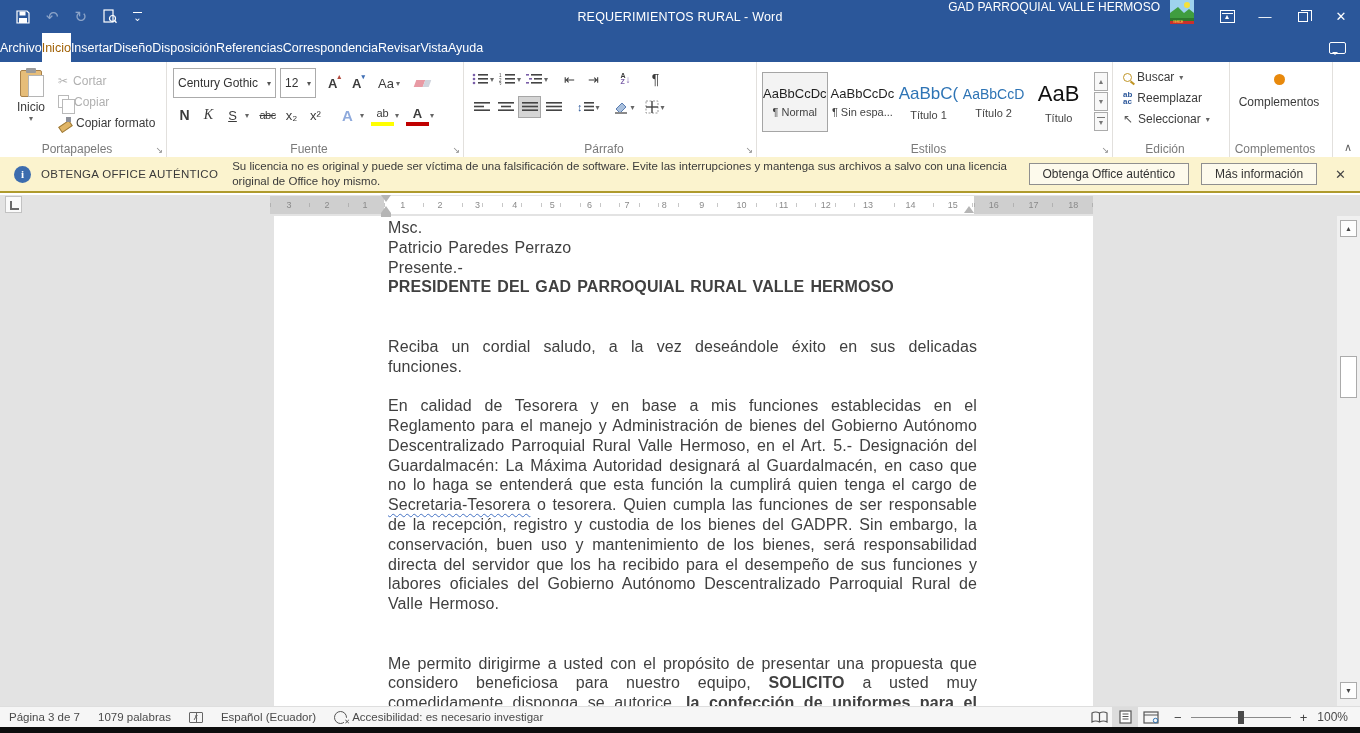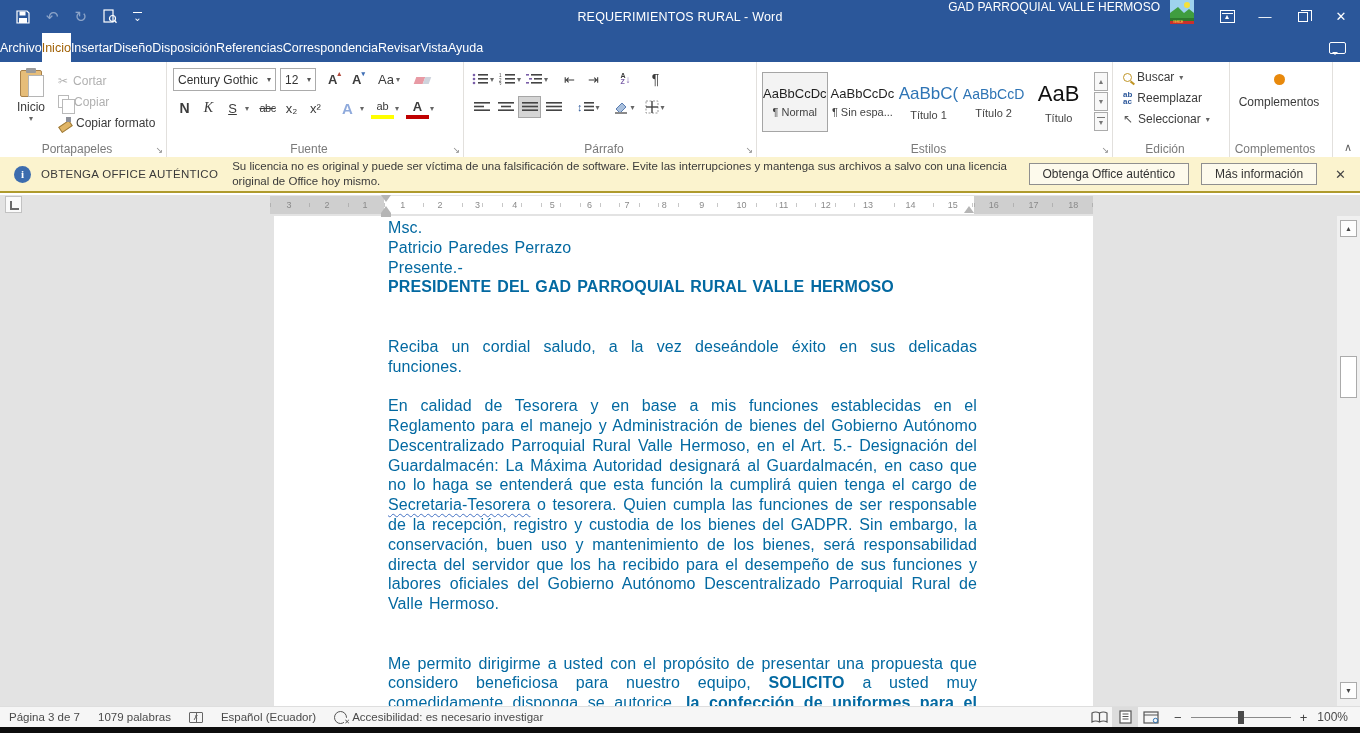--- a/index.html
+++ b/index.html
@@ -51,21 +51,21 @@
 .pastelabel{font-size:12px;color:#3b3b3b;margin-top:3px}
 .clipsmall{display:flex;flex-direction:column;justify-content:flex-start;padding-top:6px;gap:4px}
 .smallcmd{display:flex;align-items:center;gap:5px;font-size:12px;color:#3b3b3b;height:17px}
 .smallcmd.dim{color:#b0b0b0}
 .copyicon{width:11px;height:13px;border:1px solid #b9b9b9;background:#fff;position:relative}
 .copyicon::before{content:"";position:absolute;left:3px;top:3px;width:11px;height:13px;border:1px solid #b9b9b9;background:#fff}
 .brushicon{width:13px;height:13px;position:relative}
 .brushicon::before{content:"";position:absolute;left:1px;top:7px;width:11px;height:5px;background:#e0b566;border:1px solid #9c7a3c;transform:rotate(-35deg)}
 .brushicon::after{content:"";position:absolute;right:0;top:1px;width:5px;height:5px;background:#8d9099}
 
-.combo{display:flex;align-items:center;justify-content:space-between;border:1px solid #ababab;background:#fff;height:23px;font-size:12px;color:#333;padding:0 4px}
+.combo{display:flex;align-items:center;justify-content:space-between;border:1px solid #ababab;background:#fff;height:30px;font-size:12px;color:#333;padding:0 4px}
 .combo .dd{font-size:8px;color:#555}
 .fontname{width:103px}
 .fontsize{width:36px;margin-left:3px}
 .growA{position:relative;font-weight:bold}
 .caret-up::after{content:"▴";font-size:7px;color:#b24a3d;position:relative;top:-6px}
 .caret-dn::after{content:"▾";font-size:7px;color:#3f6fb5;position:relative;top:-6px}
 .boldN{font-weight:800;font-size:14px}
 .italK{font-style:italic;font-family:"Liberation Serif",serif;font-size:14px}
 .undS{text-decoration:underline;font-size:13px}
 .strike{text-decoration:line-through;font-size:11px;letter-spacing:-.5px}
@@ -118,21 +118,21 @@
 .rz span{position:relative;z-index:1;background:inherit;padding:0 2px}
 .rz.margin{background:#cfcfcf}
 .rz.textzone{background:#fff}
 .rz-left{width:114px}.rz-center{width:590px}.rz-right{width:119px}
 .ind-first{position:absolute;left:381px;top:0;width:0;height:0;border-left:5px solid transparent;border-right:5px solid transparent;border-top:7px solid #b5b5b5;z-index:3}
 .ind-left{position:absolute;left:381px;top:11px;width:0;height:0;border-left:5px solid transparent;border-right:5px solid transparent;border-bottom:7px solid #b5b5b5;z-index:3}
 .ind-box{position:absolute;left:381px;top:18px;width:10px;height:4px;background:#b5b5b5;z-index:3}
 .ind-right{position:absolute;left:964px;top:11px;width:0;height:0;border-left:5px solid transparent;border-right:5px solid transparent;border-bottom:7px solid #b5b5b5;z-index:3}
 
 .page{position:absolute;left:274px;top:21px;width:819px;bottom:0;background:#fff;overflow:hidden}
-.doc{margin:2px 4px 0 114px;width:589px;font-size:16px;line-height:19.8px;color:#0369a1;letter-spacing:.1px;word-spacing:1.5px}
+.doc{margin:2px 4px 0 114px;width:589px;font-size:16px;line-height:19.8px;color:#404040;letter-spacing:.1px;word-spacing:1.5px}
 .doc p{text-align:justify}
 .doc .head{text-align:left}
 .sp1{height:19.8px}.sp2{height:39.6px}
 .squig{text-decoration:underline;text-decoration-style:wavy;text-decoration-color:#4472c4;text-decoration-thickness:1px;text-underline-offset:3px}
 .cut{text-align-last:justify}
 
 .vscroll{position:absolute;right:0;top:21px;width:23px;bottom:0;background:#f0f0f0}
 .sbtn{position:absolute;left:3px;width:17px;height:17px;background:#fdfdfd;border:1px solid #ababab;color:#444;font-size:7px;display:flex;align-items:center;justify-content:center}
 .sbtn.up{top:4px}.sbtn.down{bottom:7px}
 .sthumb{position:absolute;left:3px;top:140px;width:17px;height:42px;background:#fff;border:1px solid #ababab}

